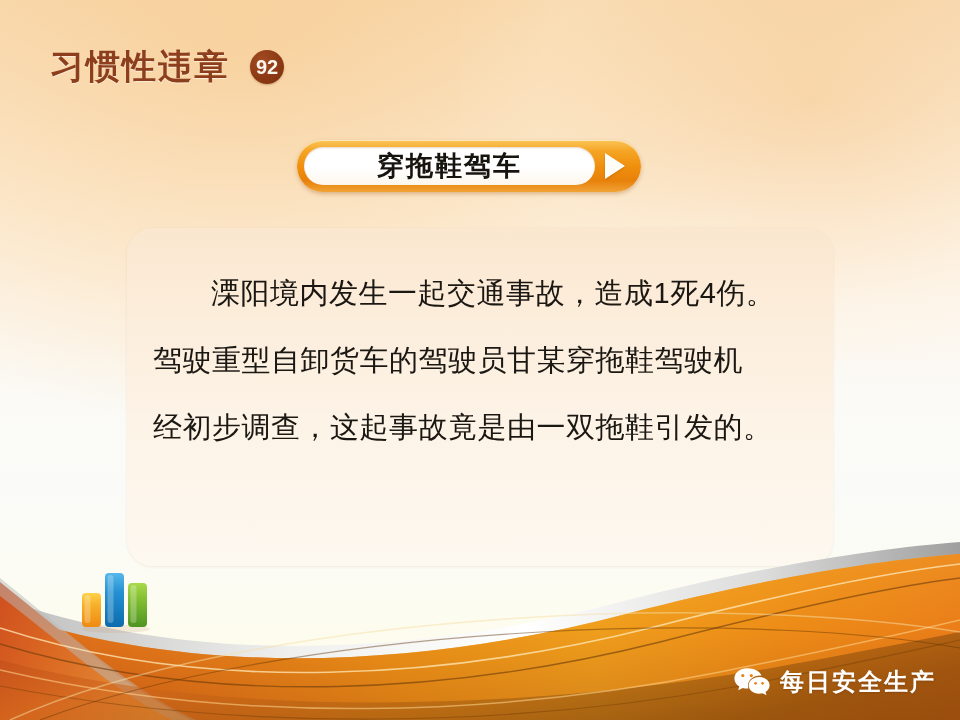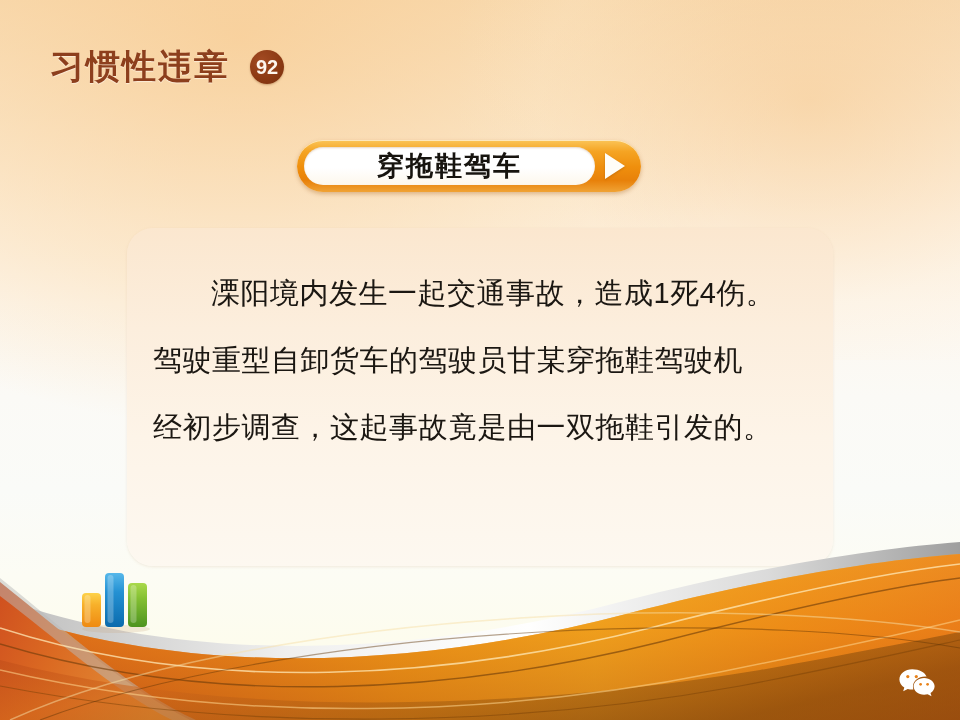--- a/index.html
+++ b/index.html
@@ -343,15 +343,16 @@
                  c1.4.4 2.9.6 4.4.6.4 0 .8 0 1.2-.05-.3-.9-.45-1.85-.45-2.8
                  0-5.6 5.4-10.1 12.1-10.1.5 0 1 .03 1.45.08C27.3 4.6 21.4 1.2 14.2 1.2Z" fill="#ffffff"></path>
         <circle cx="9.8" cy="8.6" r="1.6" fill="#e8821a"></circle>
         <circle cx="18.3" cy="8.6" r="1.6" fill="#e8821a"></circle>
         <path d="M36.6 18.3c0-4.6-4.7-8.4-10.5-8.4s-10.5 3.8-10.5 8.4 4.7 8.4 10.5 8.4
                  c1.2 0 2.4-.17 3.5-.47l3.9 2.05-1-3.25c2.5-1.55 4.1-3.95 4.1-6.73Z" fill="#ffffff"></path>
         <circle cx="22.6" cy="16.3" r="1.35" fill="#e8821a"></circle>
         <circle cx="29.6" cy="16.3" r="1.35" fill="#e8821a"></circle>
       </svg>
     </span>
+    <span class="wm-text">每日安全生产</span>
   </div>
 
 </div>
 
 </body></html>

